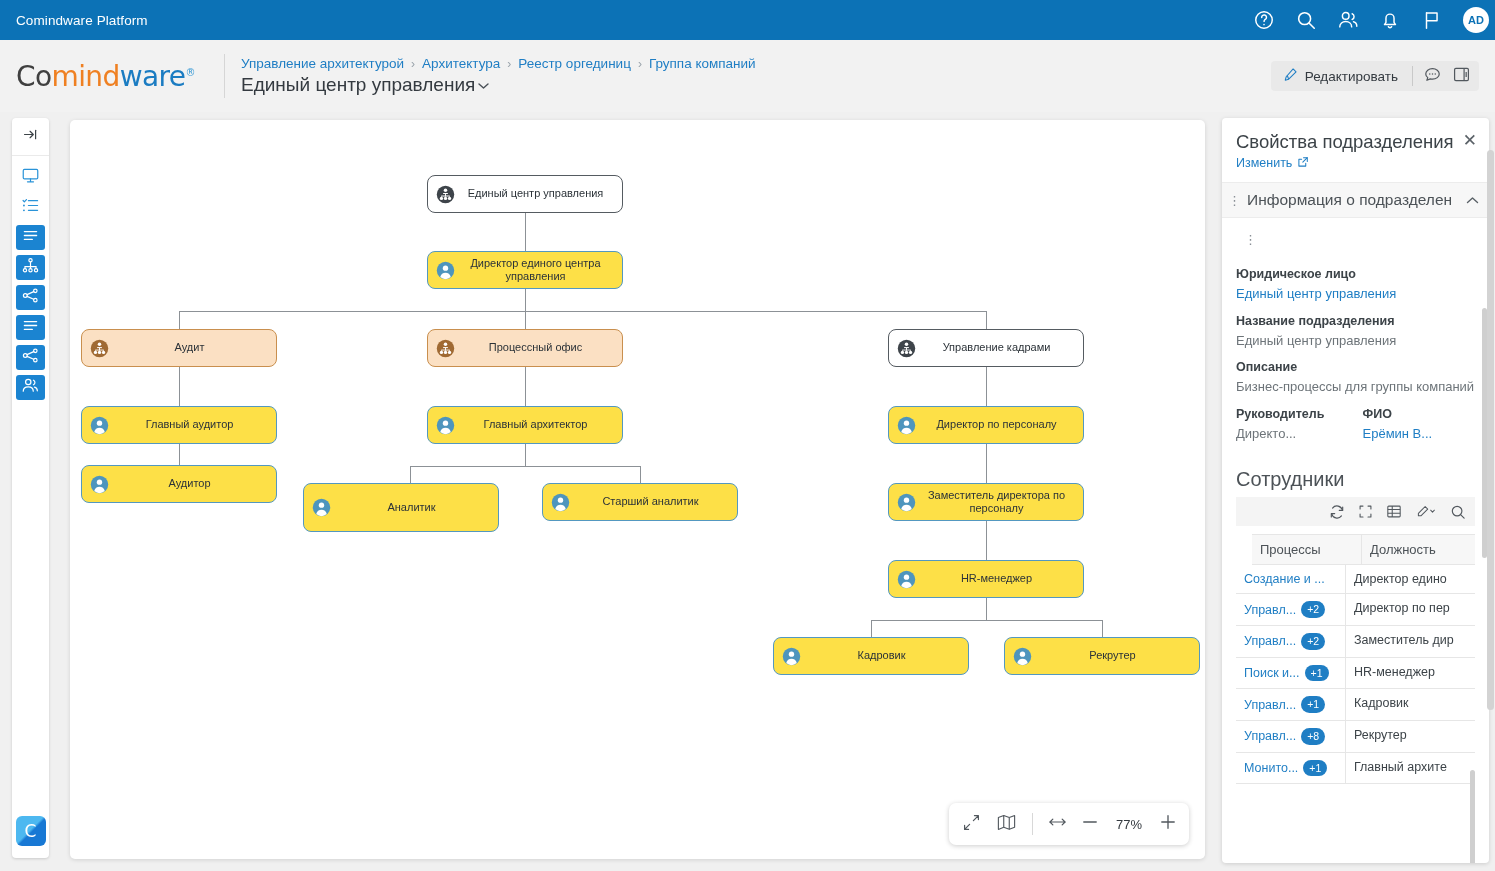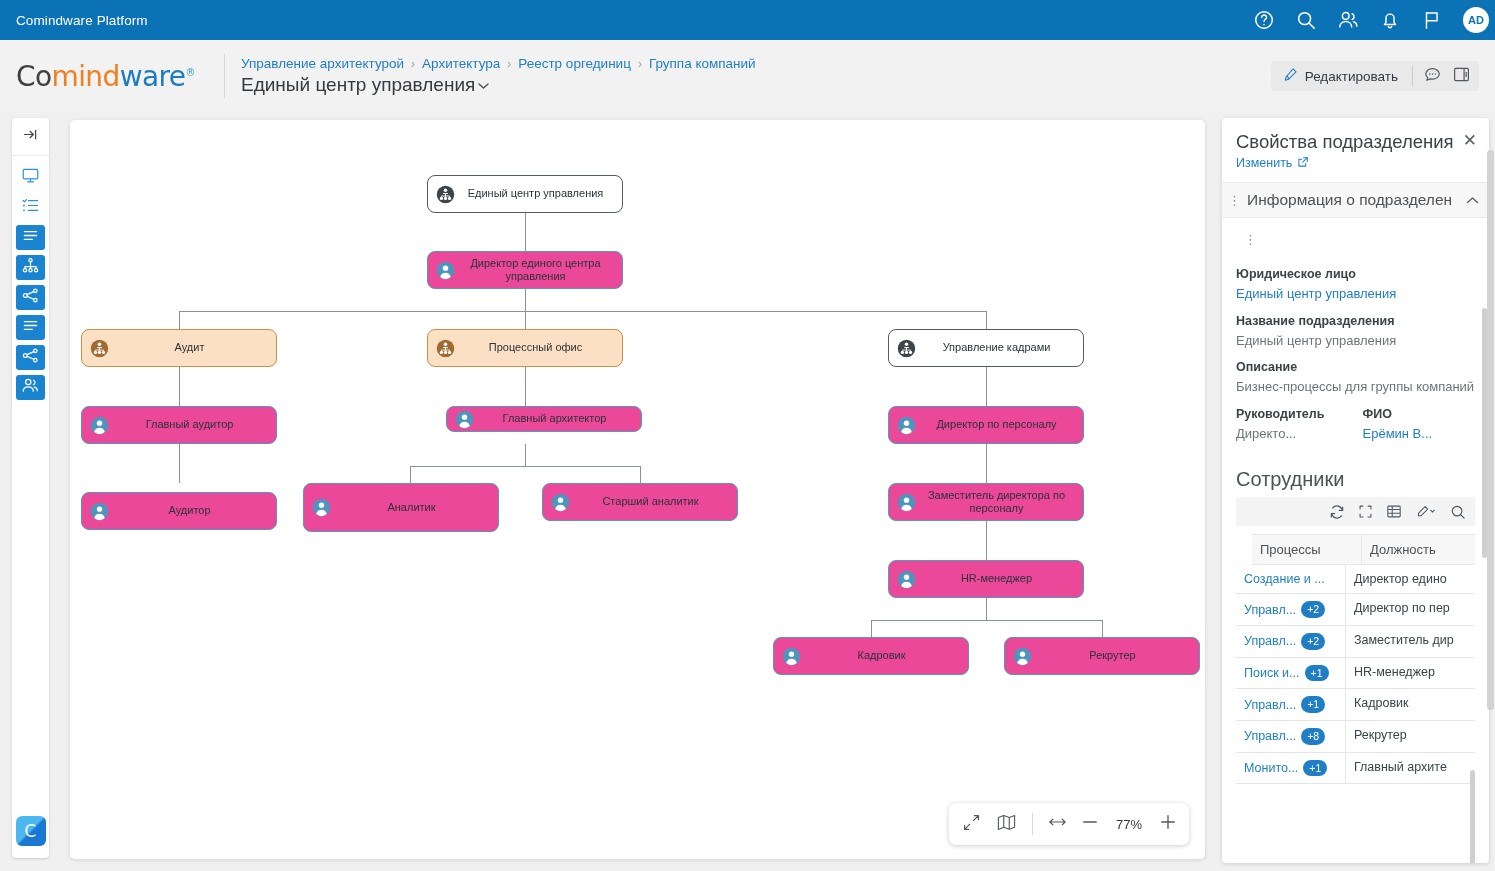--- a/index.html
+++ b/index.html
@@ -108,21 +108,21 @@
   .node {
     position: absolute; display: flex; align-items: center;
     border-radius: 8px; font-size: 11px; color: #2b3238;
     cursor: pointer; user-select: none; padding-left: 8px;
   }
   .node .nlabel {
     flex: 1; text-align: center; line-height: 1.22; padding: 0 8px 0 2px;
   }
   .node.root  { background:#ffffff; border:1.5px solid #555b61; }
   .node.unit  { background:#fbe0c3; border:1.5px solid #c98f4e; }
-  .node.role  { background:#ec4899; border:1.5px solid #5398c0; }
+  .node.role  { background:#fde047; border:1.5px solid #5398c0; }
   .nic { width: 19px; height: 19px; flex: 0 0 19px; display:block; }
   .edge { position: absolute; background: #8c9196; }
   .edge.v { width: 1px; }
   .edge.h { height: 1px; }
 
   
   .zoombar {
     position: absolute; right: 16px; bottom: 14px; height: 42px;
     background: #ffffff; border-radius: 7px;
     box-shadow: 0 1px 5px rgba(0,0,0,.2);
@@ -457,41 +457,41 @@
       <div class="node role" style="left:11px;top:286px;width:196px;height:38px">
         <span>
           <svg class="nic" viewBox="0 0 24 24">
             <circle cx="12" cy="12" r="11" fill="#4e95bd"></circle>
             <circle cx="12" cy="9" r="3.4" fill="#fff"></circle>
             <path d="M5.4 20.2c.6-3.4 3.4-5.3 6.6-5.3s6 1.9 6.6 5.3A11 11 0 0112 23a11 11 0 01-6.6-2.8z" fill="#fff"></path>
           </svg>
         </span>
         <span class="nlabel">Главный аудитор</span>
       </div>
-      <div class="node role" style="left:376px;top:286px;width:196px;height:26px">
+      <div class="node role" style="left:357px;top:286px;width:196px;height:38px">
         <span>
           <svg class="nic" viewBox="0 0 24 24">
             <circle cx="12" cy="12" r="11" fill="#4e95bd"></circle>
             <circle cx="12" cy="9" r="3.4" fill="#fff"></circle>
             <path d="M5.4 20.2c.6-3.4 3.4-5.3 6.6-5.3s6 1.9 6.6 5.3A11 11 0 0112 23a11 11 0 01-6.6-2.8z" fill="#fff"></path>
           </svg>
         </span>
         <span class="nlabel">Главный архитектор</span>
       </div>
       <div class="node role" style="left:818px;top:286px;width:196px;height:38px">
         <span>
           <svg class="nic" viewBox="0 0 24 24">
             <circle cx="12" cy="12" r="11" fill="#4e95bd"></circle>
             <circle cx="12" cy="9" r="3.4" fill="#fff"></circle>
             <path d="M5.4 20.2c.6-3.4 3.4-5.3 6.6-5.3s6 1.9 6.6 5.3A11 11 0 0112 23a11 11 0 01-6.6-2.8z" fill="#fff"></path>
           </svg>
         </span>
         <span class="nlabel">Директор по персоналу</span>
       </div>
-      <div class="node role" style="left:11px;top:372px;width:196px;height:38px">
+      <div class="node role" style="left:11px;top:345px;width:196px;height:38px">
         <span>
           <svg class="nic" viewBox="0 0 24 24">
             <circle cx="12" cy="12" r="11" fill="#4e95bd"></circle>
             <circle cx="12" cy="9" r="3.4" fill="#fff"></circle>
             <path d="M5.4 20.2c.6-3.4 3.4-5.3 6.6-5.3s6 1.9 6.6 5.3A11 11 0 0112 23a11 11 0 01-6.6-2.8z" fill="#fff"></path>
           </svg>
         </span>
         <span class="nlabel">Аудитор</span>
       </div>
       <div class="node role" style="left:233px;top:363px;width:196px;height:49px">

